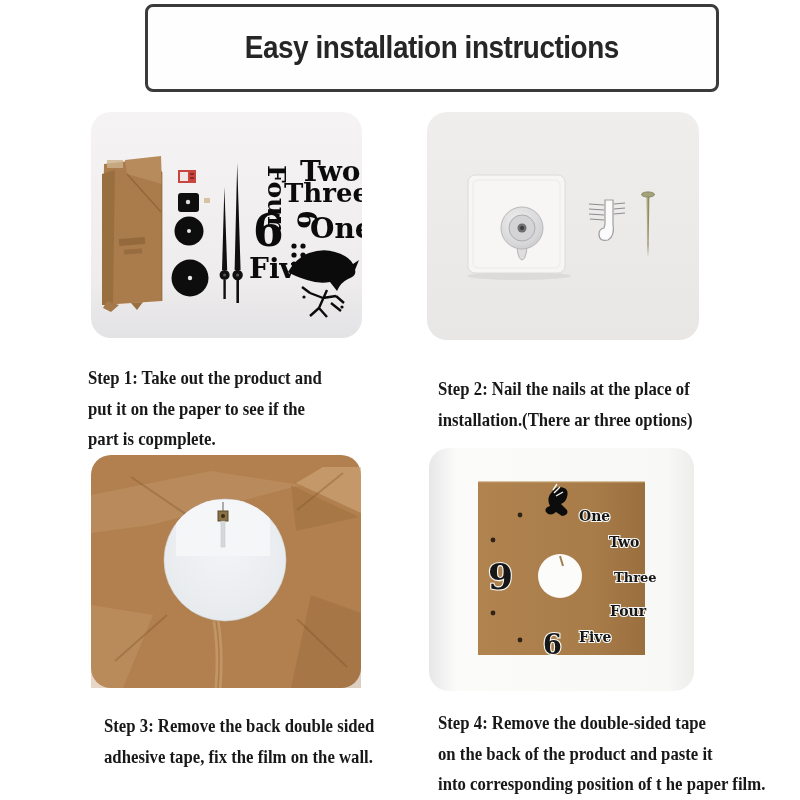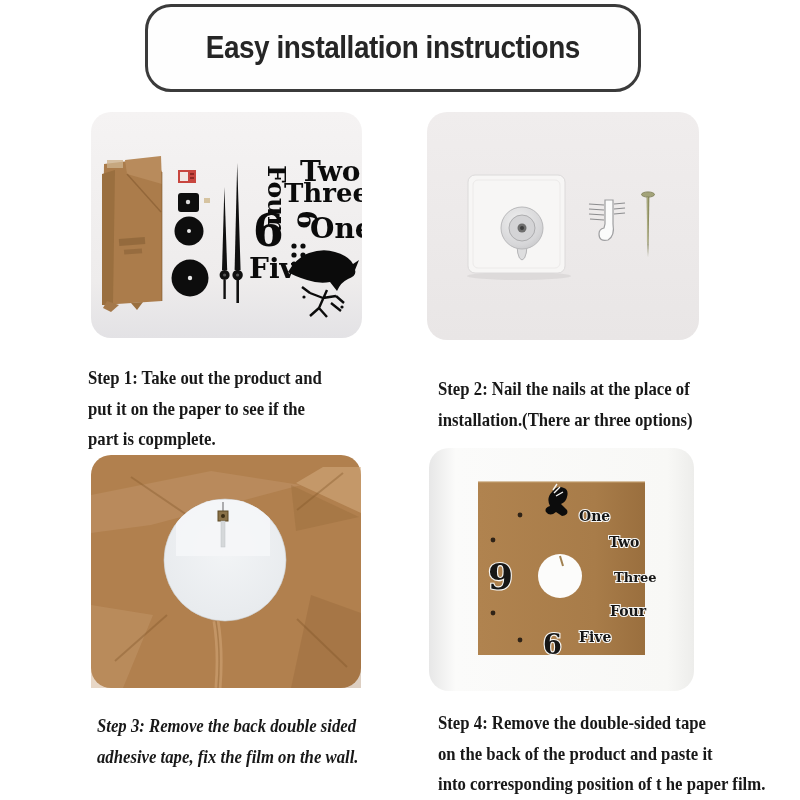--- a/index.html
+++ b/index.html
@@ -2,22 +2,22 @@
 <html><head>
 <meta charset="utf-8">
 <style>
   html,body{margin:0;padding:0;}
   body{
     width:800px;height:800px;background:#ffffff;position:relative;overflow:hidden;
     font-family:"Liberation Serif", serif;
   }
   
   .title-box{
-    position:absolute;left:145px;top:4px;width:496px;height:88px;
-    border:3px solid #3b3b3b;border-radius:26px;background:#fefefe;
+    position:absolute;left:145px;top:4px;width:574px;height:88px;
+    border:3px solid #3b3b3b;border-radius:8px;background:#fefefe;
     display:flex;align-items:center;justify-content:center;box-sizing:border-box;
   }
   .title-box h1{
     margin:0;font-family:"Liberation Sans", sans-serif;font-weight:700;
     font-size:31px;color:#262626;letter-spacing:-0.5px;white-space:nowrap;
     transform:scaleX(0.9);transform-origin:center;
   }
   
   figure.photo{position:absolute;margin:0;padding:0;}
   #photo1{left:91px;top:112px;}
@@ -25,21 +25,21 @@
   #photo3{left:91px;top:455px;}
   #photo4{left:429px;top:448px;}
   
   .caption{
     position:absolute;color:#181818;font-weight:700;font-size:19px;
     line-height:30.5px;margin:12px;
   }
   .caption .line{display:block;white-space:nowrap;transform:scaleX(0.88);transform-origin:0 50%;}
   #cap1{left:76px;top:351px;}
   #cap2{left:426px;top:362px;}
-  #cap3{left:85px;top:699px;font-style:italic;}
+  #cap3{left:92px;top:699px;}
   #cap4{left:426px;top:696px;}
   .wordart{font-family:"DejaVu Serif", serif;font-weight:bold;fill:#0b0b0b;}
   .sticker{font-family:"DejaVu Serif", serif;font-weight:bold;fill:#161616;stroke:#f8f8f6;stroke-width:2.2;paint-order:stroke;}
 </style>
 </head>
 <body>
 
 <div>
 
   <div class="title-box">

